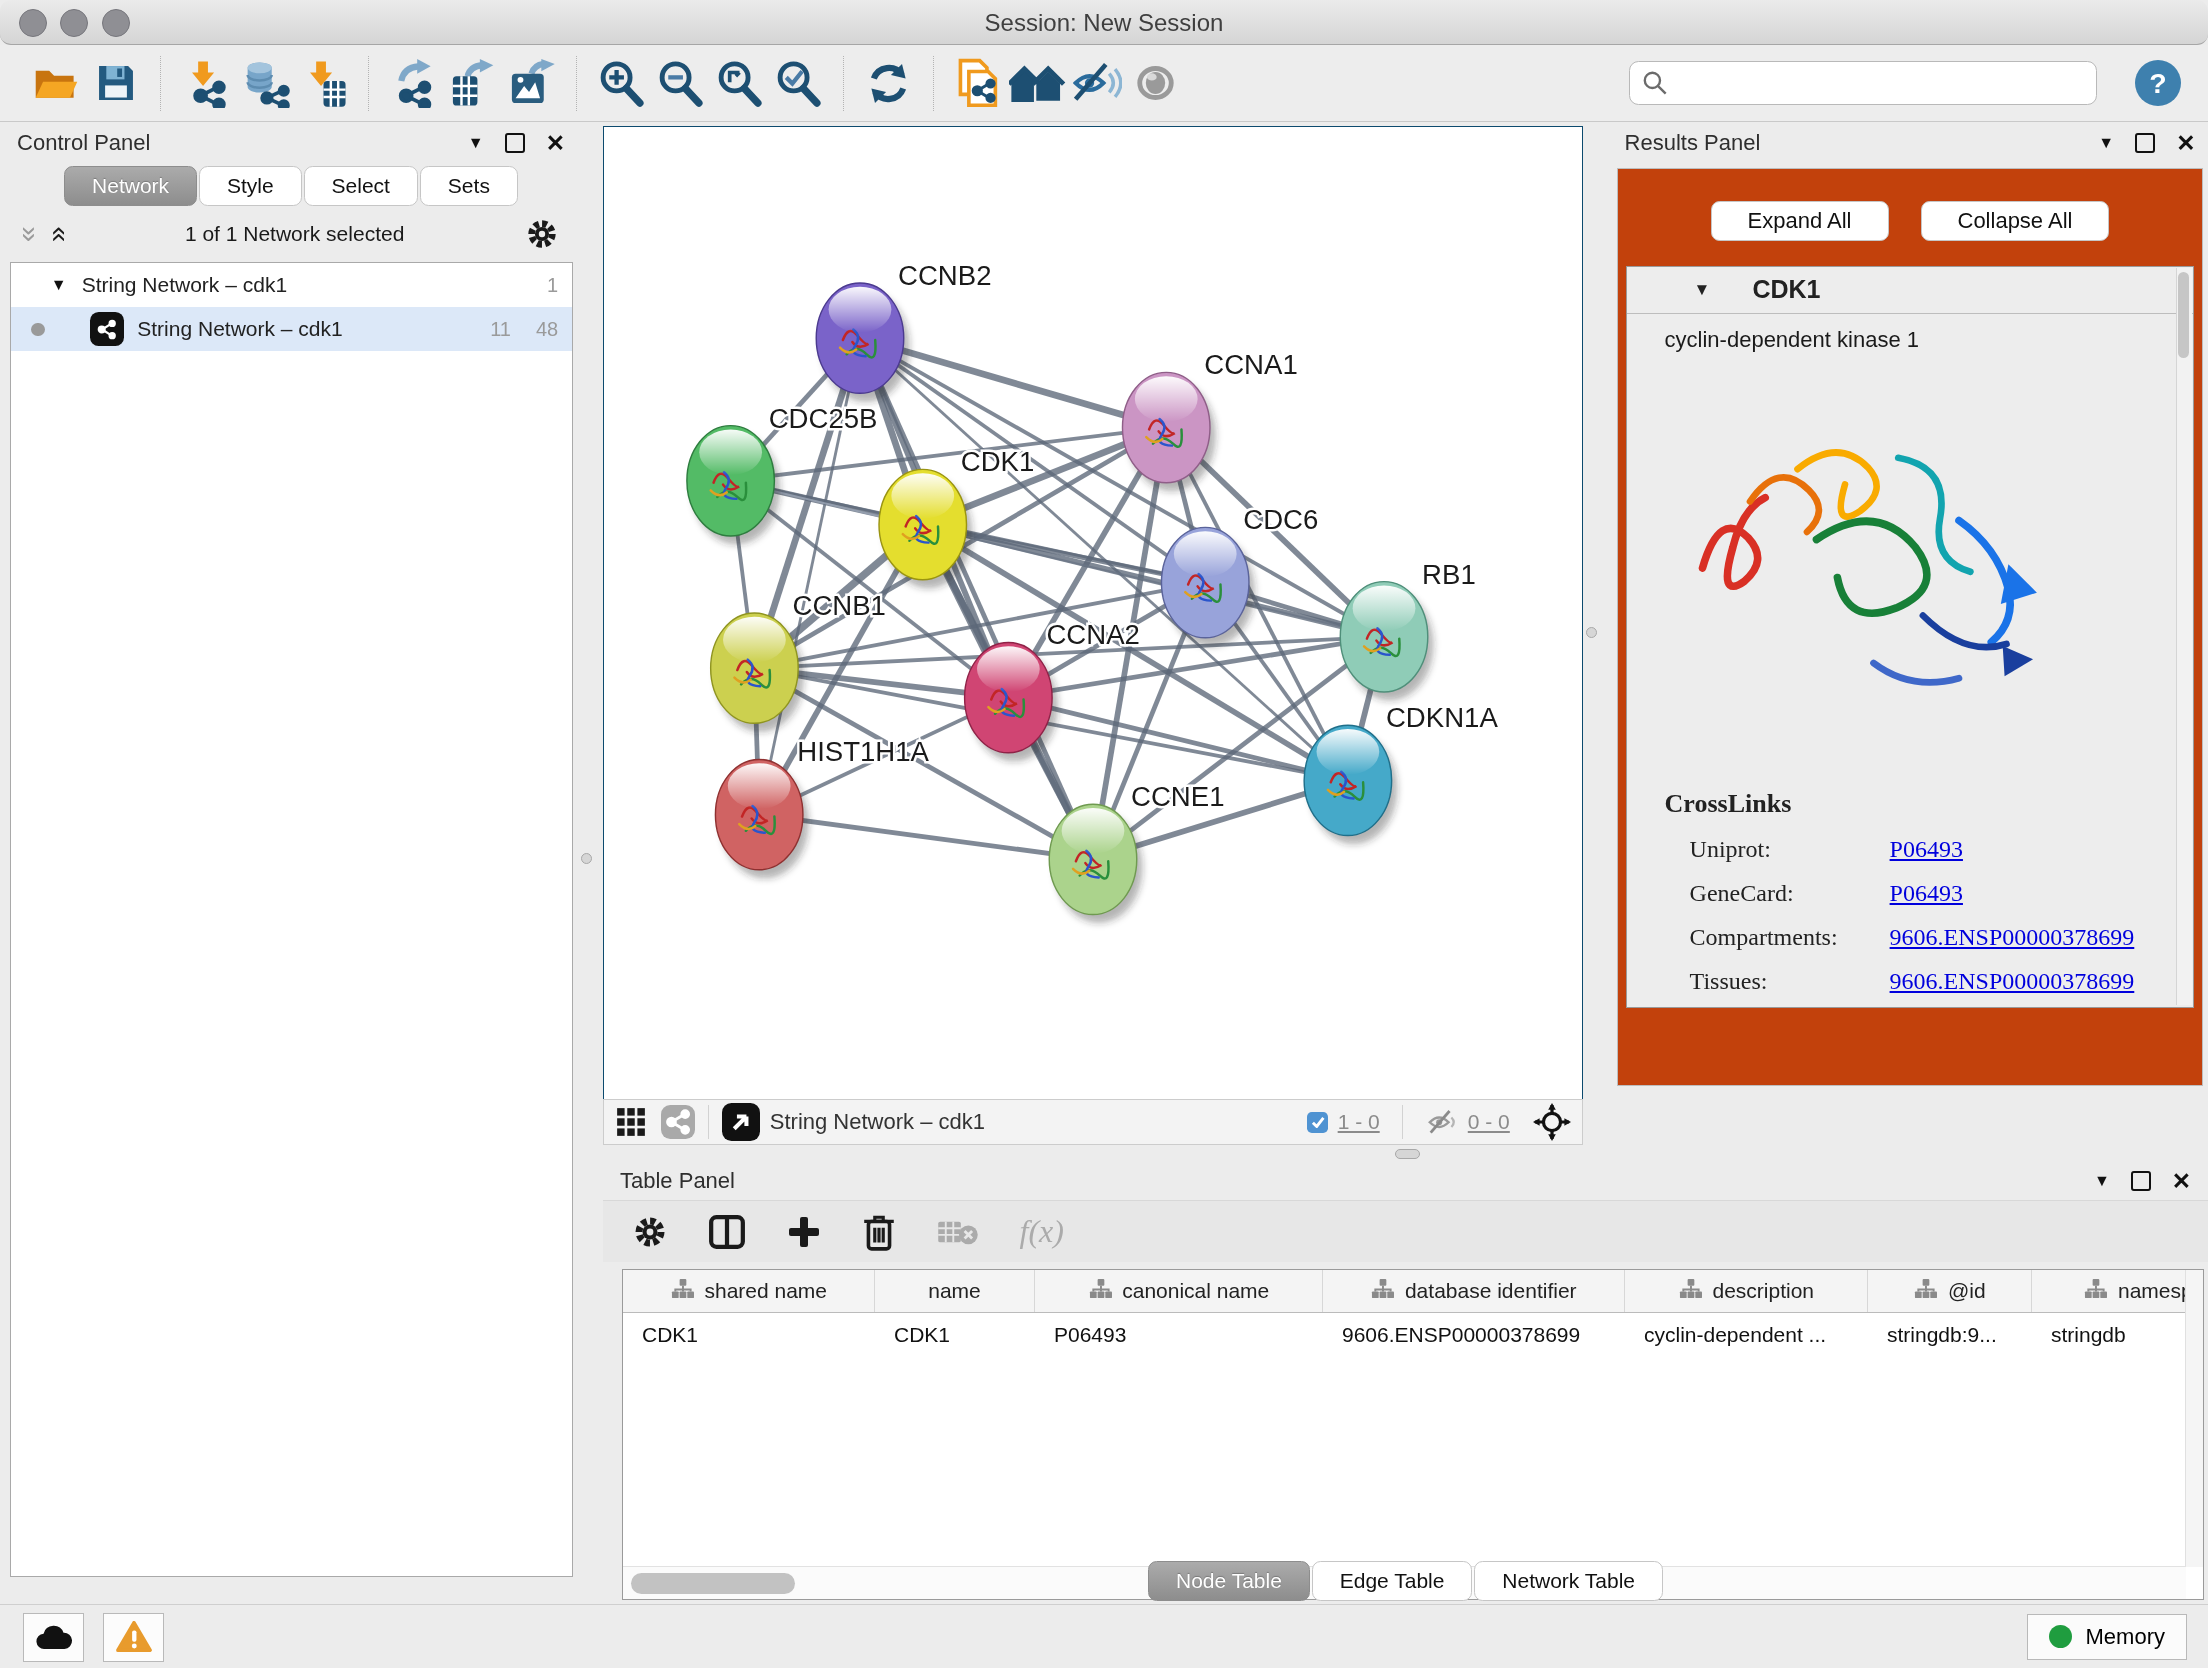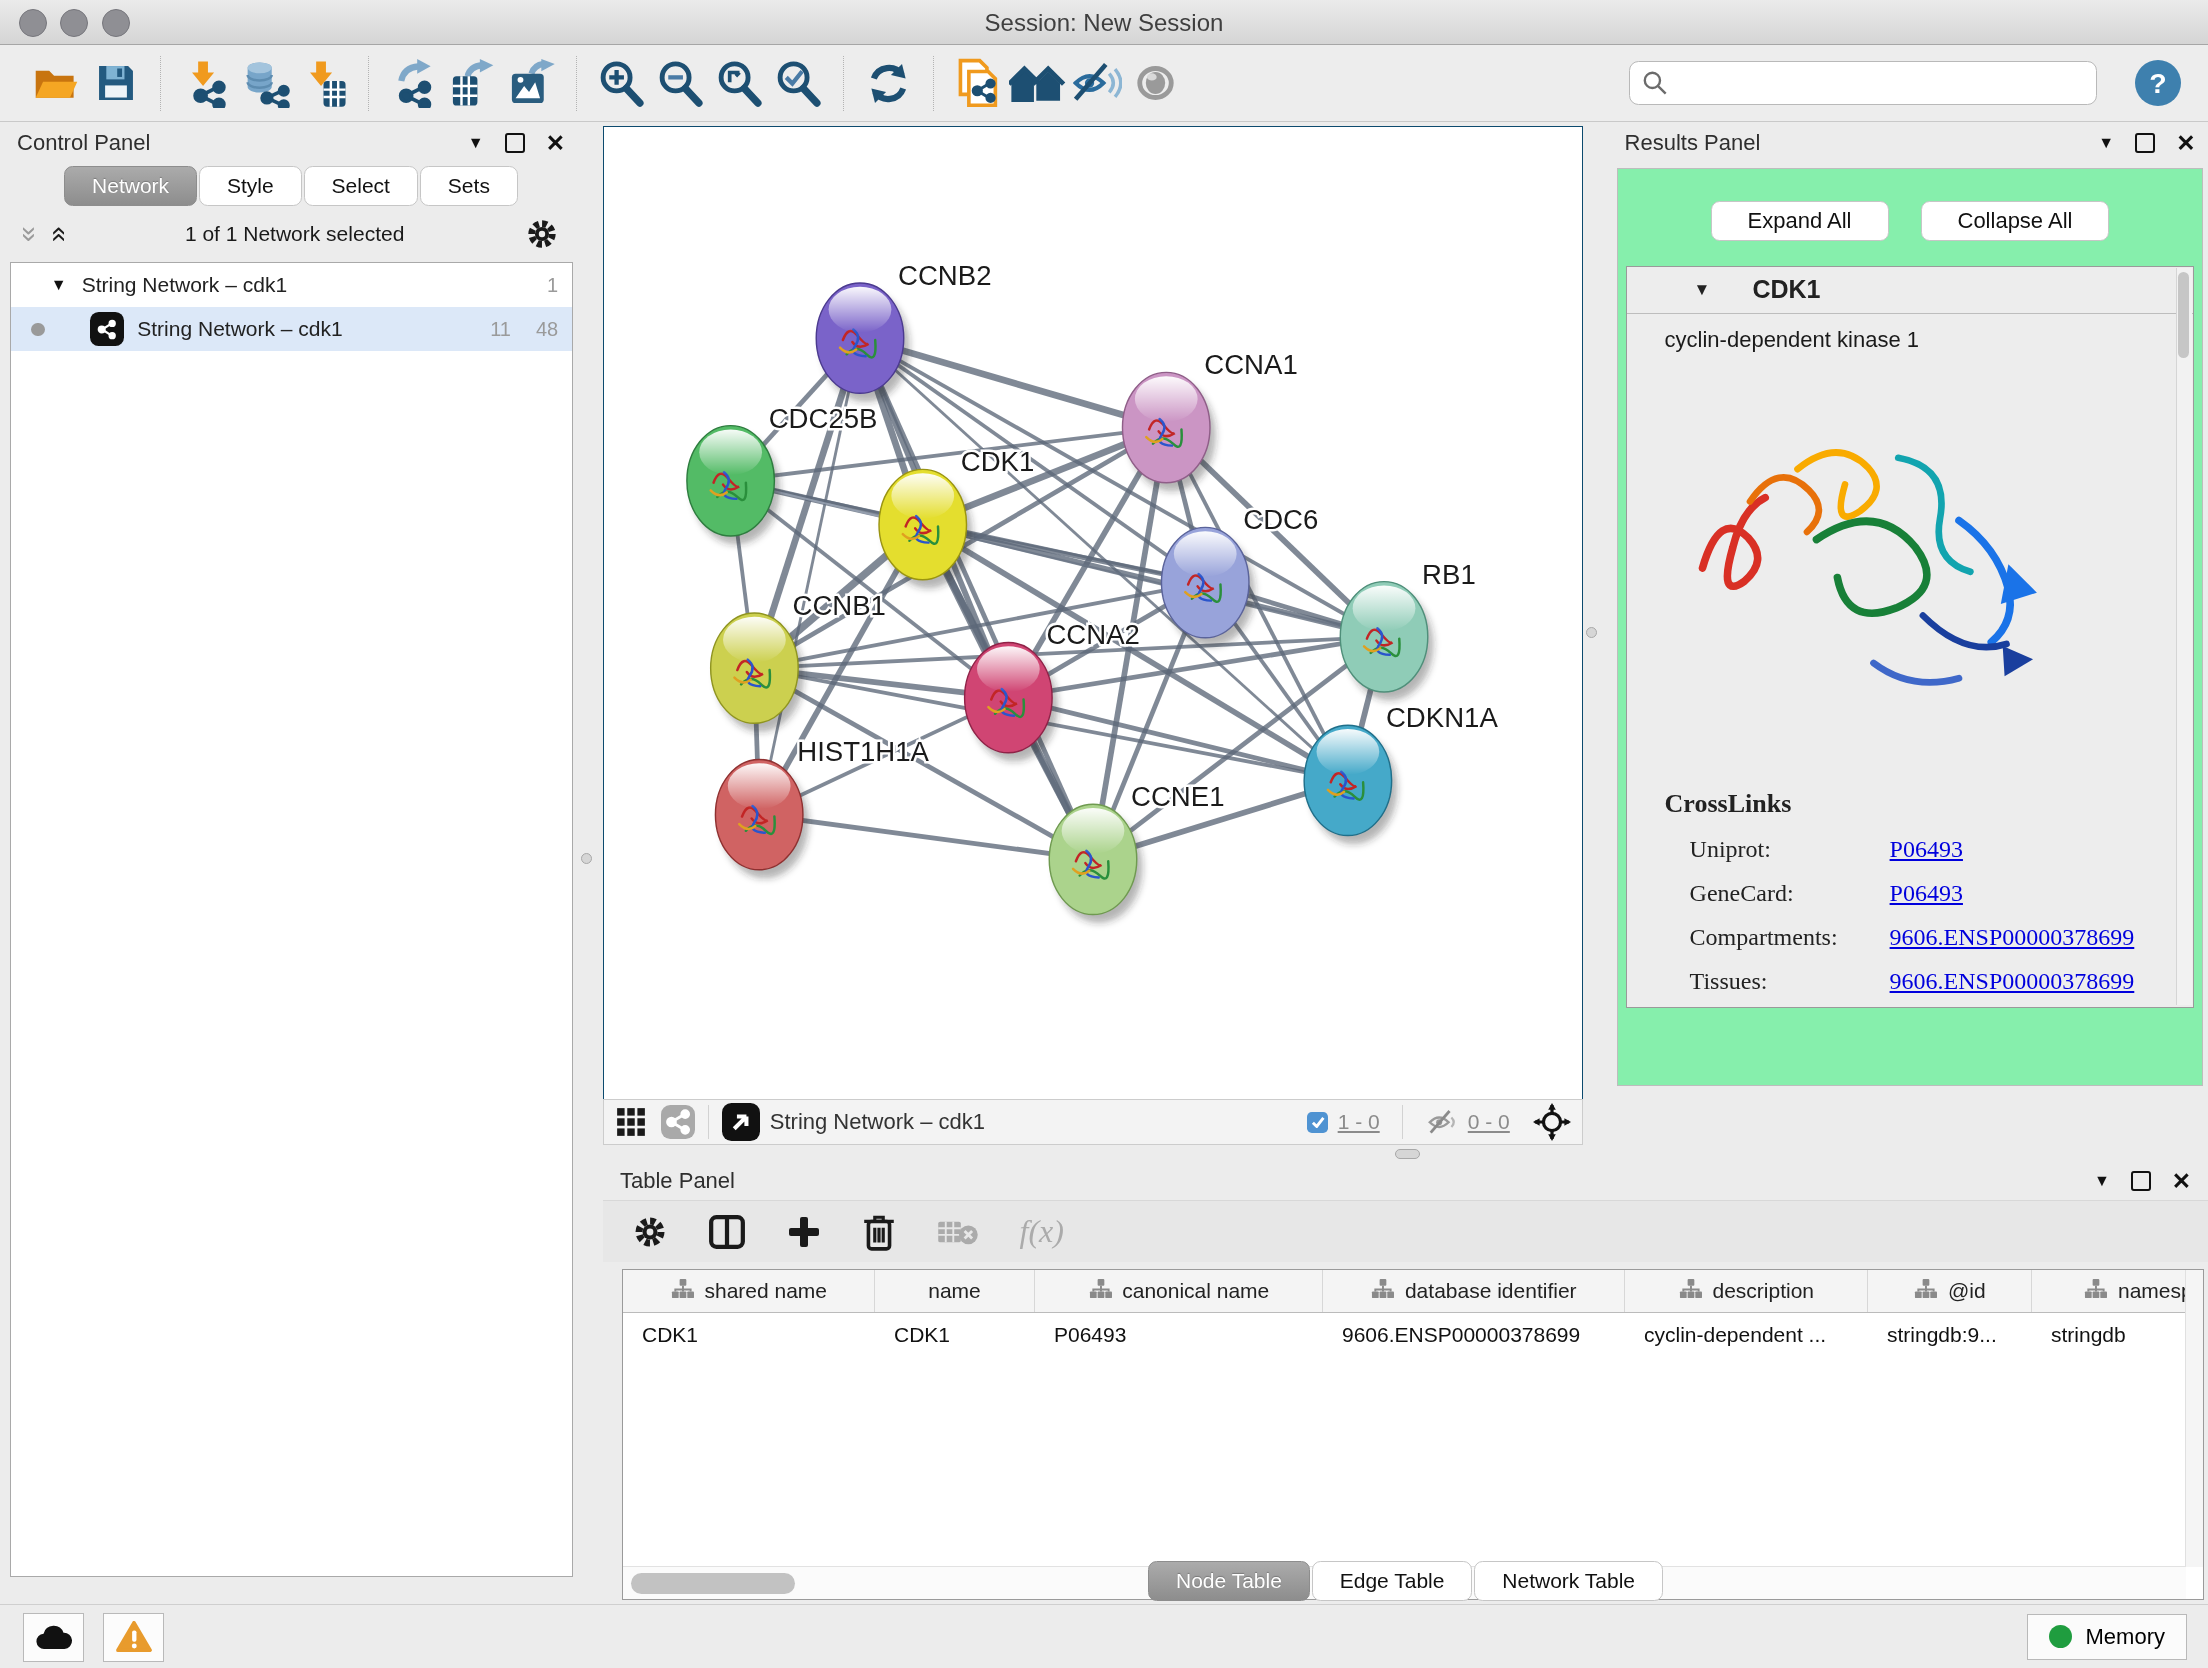--- a/index.html
+++ b/index.html
@@ -3,21 +3,21 @@
 <meta charset="utf-8">
 <style>
   html,body{margin:0;padding:0;}
   body{
     width:2208px;height:1668px;position:relative;overflow:hidden;
     background:#ececec;font-family:"Liberation Sans",sans-serif;color:#222;
     -webkit-font-smoothing:antialiased;
   }
   
   .titlebar{position:absolute;left:0;top:0;width:2208px;height:44px;
-    background:linear-gradient(#ebebeb,#d5d5d5);border-bottom:1px solid #a6a6a6;}
+    background:linear-gradient(#ebebeb,#d5d5d5);border-bottom:1px solid #a6a6a6;border-radius:11px;}
   .traffic{position:absolute;left:19px;top:8.6px;display:flex;gap:13.3px;}
   .traffic span{width:26px;height:26px;border-radius:50%;background:#8f8f94;border:1px solid #76767c;}
   .win-title{position:absolute;left:0;right:0;top:8.6px;text-align:center;font-size:24px;color:#3f3f3f;}
   
   .toolbar{position:absolute;left:0;top:45px;width:2208px;height:77px;background:#ededed;
     border-bottom:1px solid #c9c9c9;display:flex;align-items:center;padding:0 27px;box-sizing:border-box;}
   .tbtn{width:59px;height:59px;display:flex;align-items:center;justify-content:center;background:none;border:none;padding:0;cursor:pointer;}
   .tsep{width:0;height:55px;border-left:1.9px dotted #b3b3b3;margin:0 15px;}
   .toolbar .gap{flex:1;}
   .searchbox{display:flex;align-items:center;width:468px;height:44px;background:#fff;
@@ -56,21 +56,21 @@
   .net-toolbar{position:absolute;left:603px;top:1099px;width:980px;height:46px;background:#f3f3f3;
     border:1px solid #ccc;box-sizing:border-box;display:flex;align-items:center;padding:0 11.4px;}
   .nt-sep{width:0;height:34px;border-left:1px solid #d2d2d2;margin:0 13.3px;}
   .nt-title{font-size:22px;color:#333;margin-left:9.5px;}
   .nt-right{margin-left:auto;display:flex;align-items:center;gap:9.5px;}
   .nt-num{color:#8b8b8b;font-size:21px;text-decoration:underline;}
   .checkbox{width:21px;height:21px;border-radius:4.8px;background:#4f93d2;display:flex;align-items:center;justify-content:center;}
   .splitter-dot{position:absolute;width:11.4px;height:11.4px;border-radius:50%;background:#d6d6d6;border:1px solid #a8a8a8;box-sizing:border-box;}
   
   .results-panel{position:absolute;left:1617px;top:126px;width:586px;}
-  .rp-box{margin-top:7.6px;background:#86efac;border:1px solid #bdbdbd;padding:32px 7.6px 9.5px 7.6px;height:875px;position:relative;}
+  .rp-box{margin-top:7.6px;background:#c2410c;border:1px solid #bdbdbd;padding:32px 7.6px 9.5px 7.6px;height:875px;position:relative;}
   .rp-buttons{display:flex;justify-content:center;gap:32px;}
   .rp-btn{height:40px;padding:0 36px;background:#fff;border:1px solid #c6c6c6;border-radius:8.6px;font-size:22px;color:#111;cursor:pointer;font-family:"Liberation Sans",sans-serif;}
   .entry{margin-top:25px;border:1px solid #9a9a9a;background:#ededed;height:740px;position:relative;}
   .entry-head{display:flex;align-items:center;height:46px;border-bottom:1px solid #bdbdbd;}
   .entry-head .arrow{font-size:17px;margin:0 42px 0 67px;}
   .entry-head .ename{font-size:25px;font-weight:bold;}
   .entry-body{padding:13.3px 0 0 38px;height:681px;overflow:hidden;position:relative;}
   .edesc{font-size:22px;color:#1a1a1a;}
   .protein{margin:25px 0 0 9.5px;}
   .xl-title{font-family:"Liberation Serif",serif;font-weight:bold;font-size:26px;margin-top:28.5px;}

